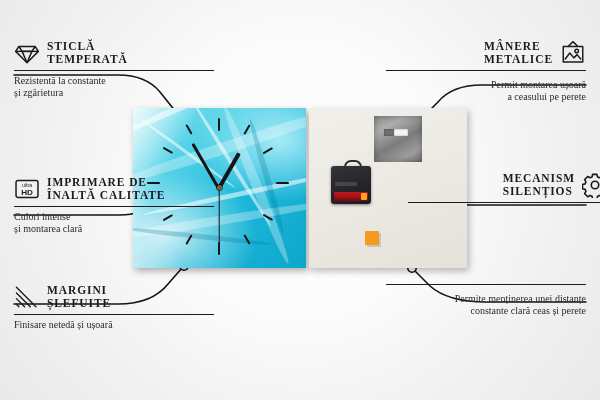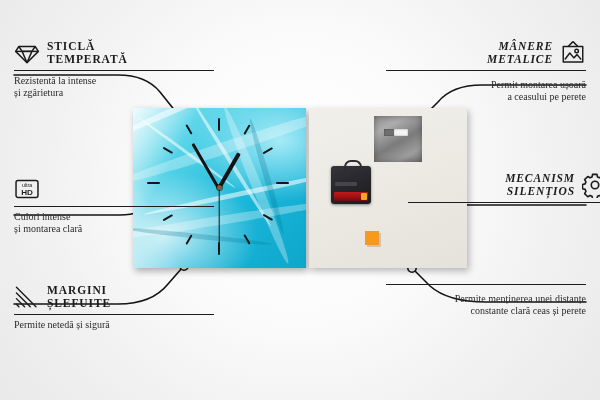--- a/index.html
+++ b/index.html
@@ -91,21 +91,21 @@
   }
 
   
   .callout{position:absolute;width:200px;}
   .callout .head{display:flex;align-items:center;gap:7px;}
   .callout.right .head{justify-content:flex-end;}
   .callout .ttl{
     font-weight:bold;font-size:11.5px;letter-spacing:.9px;color:#1b1b1b;
     line-height:13px;text-transform:uppercase;white-space:pre-line;
   }
-  .callout.right .ttl{text-align:right;font-style:italic;}
+  .callout.right .ttl{}
   .rule{height:1px;background:#1d1d1d;margin:4px 0 4px 0;}
   .callout .sub{
     font-size:10px;line-height:12px;color:#2b2b2b;white-space:pre-line;
   }
   .callout.right .sub{text-align:right;margin-top:8px;}
   .ic{width:26px;height:26px;flex:0 0 26px;display:block;}
 
   svg.leaders{position:absolute;left:0;top:0;width:600px;height:400px;pointer-events:none;}
 </style>
 </head>
@@ -184,52 +184,54 @@
           <path d="M2,14 H30"></path>
             <path d="M6,8 L10,14 L16,28"></path>
             <path d="M26,8 L22,14 L16,28"></path>
           <path d="M10,14 H22"></path>
         </g>
       </svg>
       <div class="ttl">STICLĂ
 TEMPERATĂ</div>
     </div>
     <div class="rule"></div>
-    <div class="sub">Rezistentă la intense
+    <div class="sub">Rezistentă la constante
 și zgârietura</div>
   </div>
 
   <div class="callout left" style="left:14px;top:176px;">
     <div class="head">
       <svg class="ic" viewBox="0 0 32 32">
         <rect x="2.5" y="5.5" width="27" height="21" rx="2.5" fill="none" stroke="#1b1b1b" stroke-width="1.8"></rect>
         <text x="16" y="14" font-family="Liberation Sans, sans-serif" font-size="6.5" text-anchor="middle" fill="#1b1b1b">ultra</text>
         <text x="16" y="23.5" font-family="Liberation Sans, sans-serif" font-size="10" font-weight="bold" text-anchor="middle" fill="#1b1b1b">HD</text>
       </svg>
+      <div class="ttl">IMPRIMARE DE
+ÎNALTĂ CALITATE</div>
     </div>
     <div class="rule"></div>
     <div class="sub">Culori intense
 și montarea clară</div>
   </div>
 
   <div class="callout left" style="left:14px;top:284px;">
     <div class="head">
       <svg class="ic" viewBox="0 0 32 32">
         <g stroke="#1b1b1b" stroke-width="1.7" stroke-linecap="round">
           <path d="M3,4 L27,28"></path>
             <path d="M3,11 L20,28"></path>
             <path d="M3,18 L13,28"></path>
             <path d="M3,25 L6,28"></path>
         </g>
       </svg>
       <div class="ttl">MARGINI
 ȘLEFUITE</div>
     </div>
     <div class="rule"></div>
-    <div class="sub">Permite netedă și sigură</div>
+    <div class="sub">Finisare netedă și ușoară</div>
   </div>
 
   <div class="callout right" style="left:386px;top:40px;">
     <div class="head">
       <div class="ttl">MÂNERE
 METALICE</div>
       <svg class="ic" viewBox="0 0 32 32">
         <g fill="none" stroke="#1b1b1b" stroke-width="1.8" stroke-linejoin="round">
           <path d="M16,2 L10,8 M16,2 L22,8"></path>
           <rect x="4" y="8" width="24" height="19"></rect>

